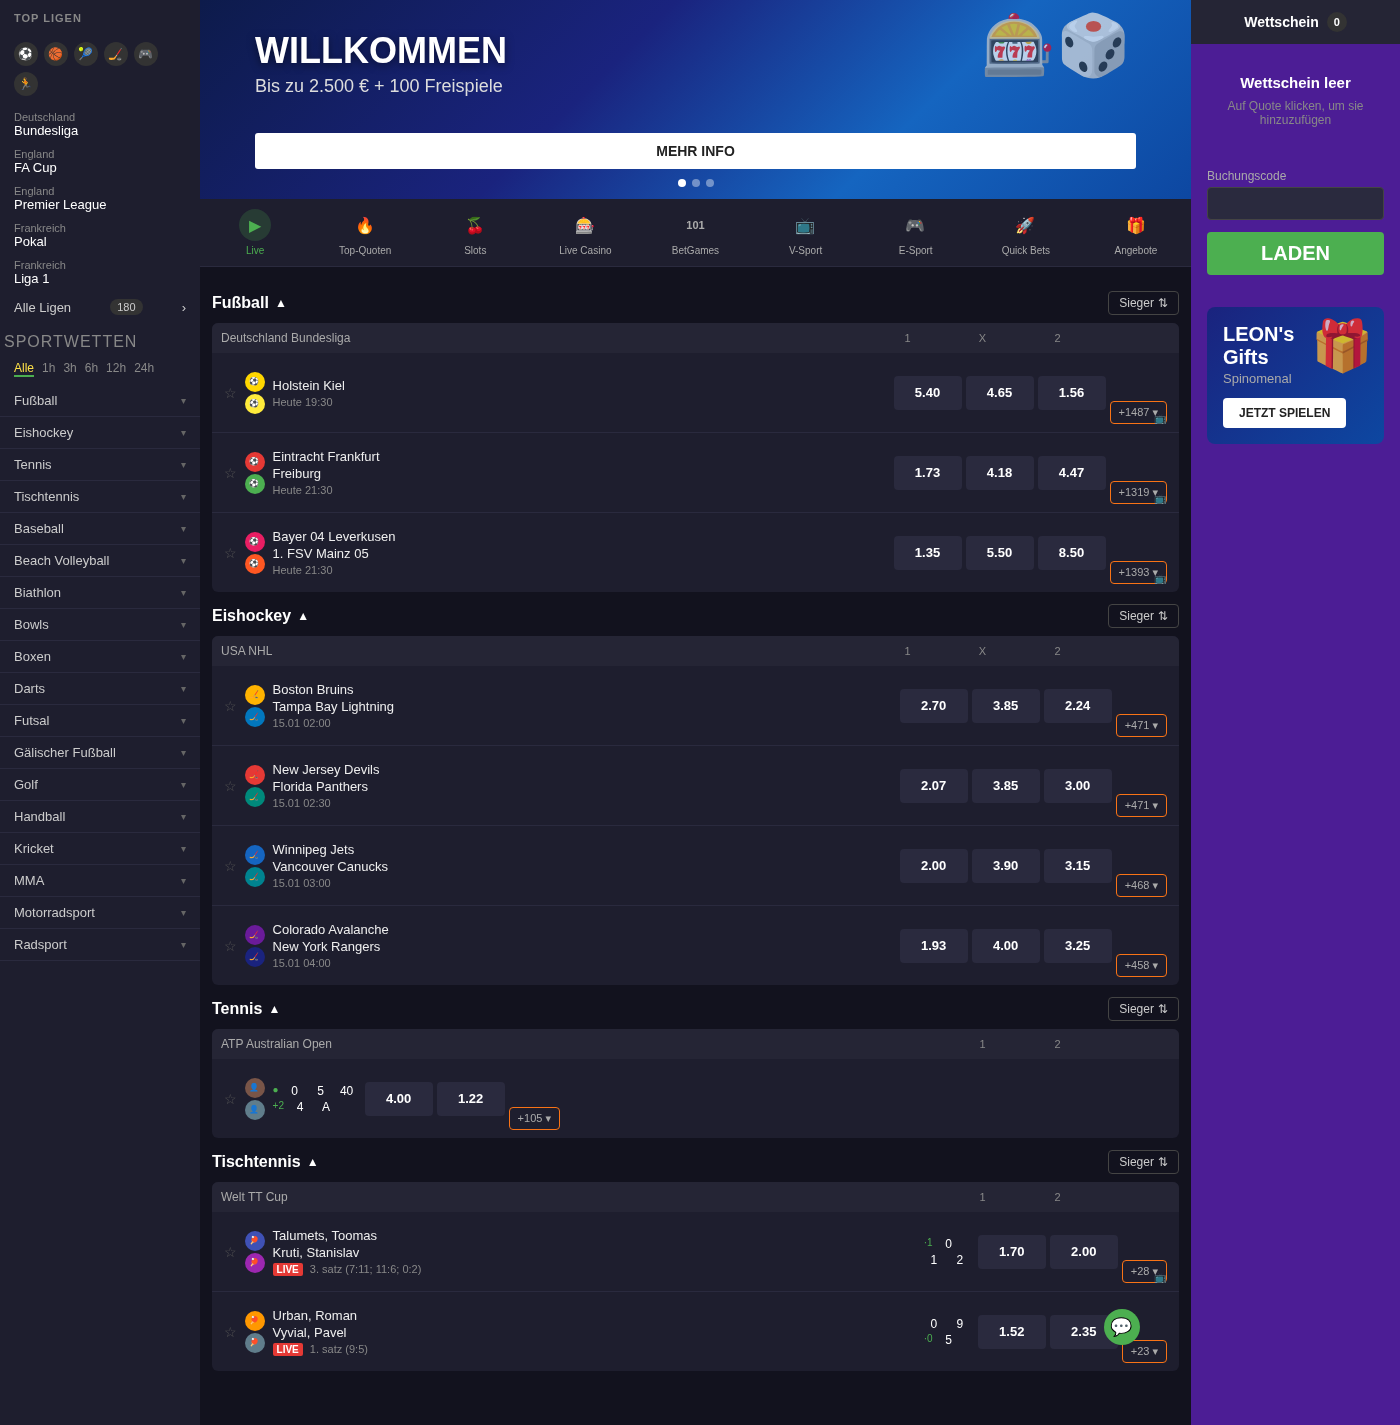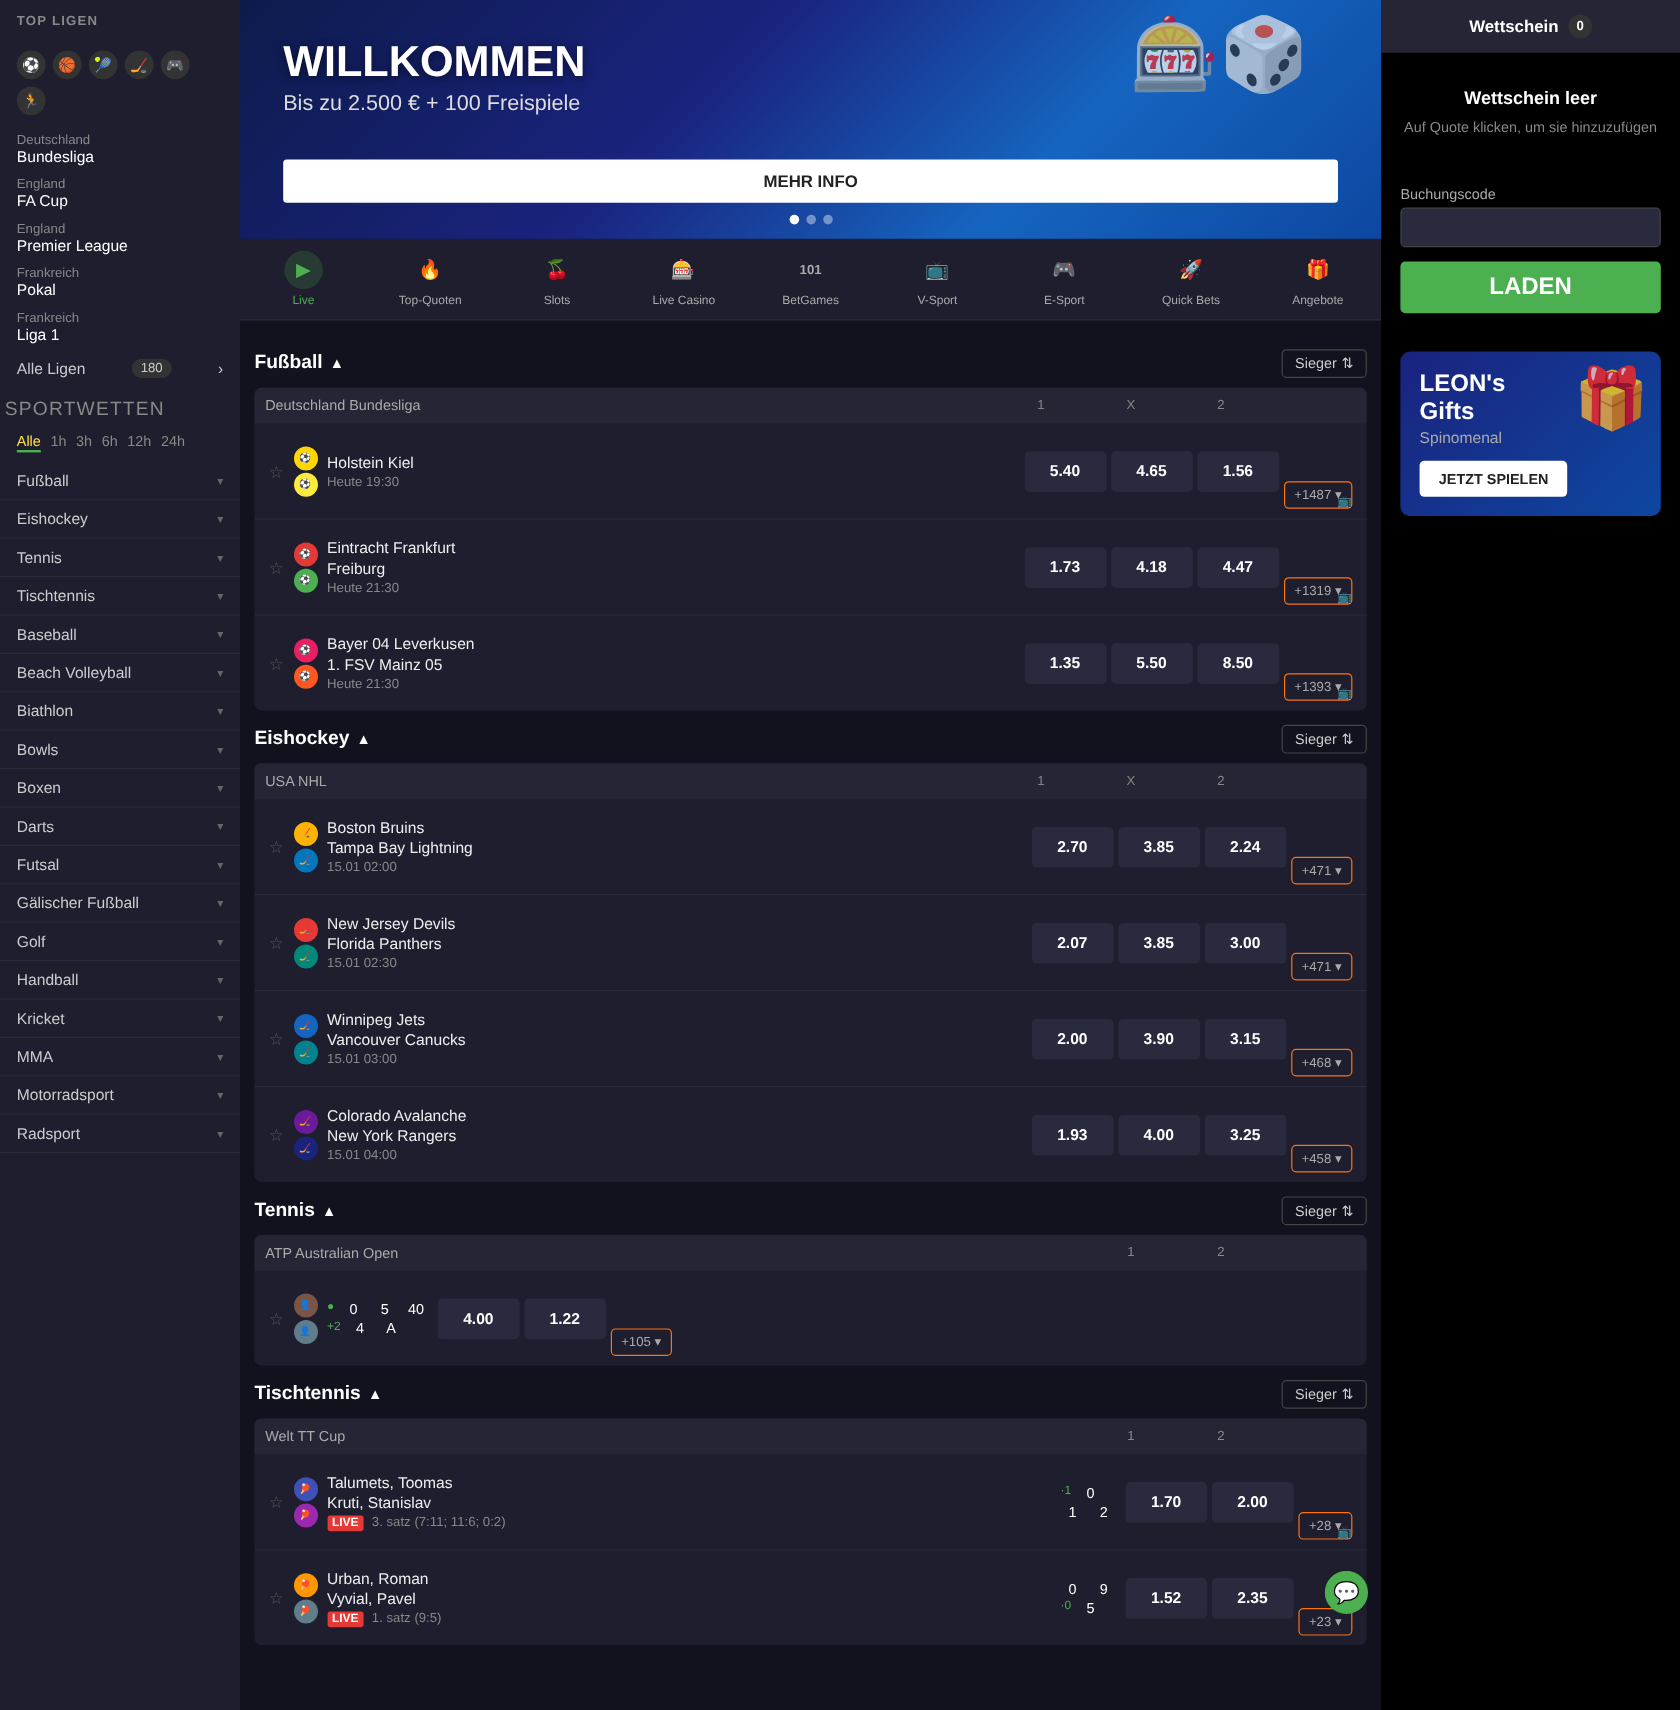--- a/index.html
+++ b/index.html
@@ -19,21 +19,21 @@
     .sport-filter { display: flex; gap: 8px; padding: 4px 14px 8px; }
     .sport-filter span { font-size: 12px; color: #888; cursor: pointer; }
     .sport-filter span.active { color: #fde047; border-bottom: 2px solid #4caf50; }
     .sport-list-item { display: flex; align-items: center; justify-content: space-between; padding: 8px 14px; cursor: pointer; color: #ccc; font-size: 13px; border-bottom: 1px solid #2a2a3e; }
     .sport-list-item .chevron { color: #666; font-size: 10px; }
 
     
     #main { flex: 1; background: #12121e; overflow-y: auto; }
 
     
-    .hero { background: linear-gradient(135deg, #0d1b4b 0%, #1a237e 40%, #1565c0 70%, #0d47a1 100%); padding: 30px 36px; position: relative; overflow: hidden; min-height: 185px; display: flex; flex-direction: column; justify-content: flex-start; }
+    .hero { background: linear-gradient(135deg, #0d1b4b 0%, #1a237e 40%, #1565c0 70%, #0d47a1 100%); padding: 30px 55px; position: relative; overflow: hidden; min-height: 185px; display: flex; flex-direction: column; justify-content: flex-start; }
     .hero-title { font-size: 36px; font-weight: 900; color: #fff; text-shadow: 0 2px 8px rgba(0,0,0,0.5); }
     .hero-sub { font-size: 18px; color: #ddd; margin-top: 4px; }
     .hero-btn { margin-top: 36px; background: #fff; color: #222; padding: 10px 22px; border: none; font-size: 14px; font-weight: 700; cursor: pointer; border-radius: 3px; display: inline-block; }
     .hero-dots { position: absolute; bottom: 12px; left: 50%; transform: translateX(-50%); display: flex; gap: 6px; }
     .hero-dot { width: 8px; height: 8px; border-radius: 50%; background: rgba(255,255,255,0.4); }
     .hero-dot.active { background: #fff; }
     .hero-decorations { position: absolute; right: 60px; top: 10px; font-size: 60px; opacity: 0.7; }
 
     
     .nav-icons { display: flex; background: #1e1e2e; border-bottom: 1px solid #2a2a3e; }
@@ -74,21 +74,21 @@
     .tv-icon { font-size: 10px; color: #666; position: absolute; right: 12px; bottom: 8px; }
 
     
     .score-col { display: flex; flex-direction: column; gap: 2px; margin-right: 8px; font-size: 12px; }
     .score-row { display: flex; gap: 6px; }
     .score-val { width: 20px; text-align: center; }
     .score-indicator { font-size: 10px; }
     .score-indicator.green { color: #4caf50; }
 
     
-    #right-panel { width: 249px; background: #000000; flex-shrink: 0; }
+    #right-panel { width: 209px; background: #4c1d95; flex-shrink: 0; }
     .wettschein-header { background: #252535; padding: 12px 16px; text-align: center; font-size: 14px; font-weight: 600; display: flex; align-items: center; justify-content: center; gap: 8px; }
     .wettschein-badge { background: #333; border-radius: 50%; width: 20px; height: 20px; display: flex; align-items: center; justify-content: center; font-size: 11px; }
     .wettschein-empty { padding: 30px 16px; text-align: center; }
     .wettschein-empty .title { font-size: 15px; font-weight: 600; margin-bottom: 8px; }
     .wettschein-empty .sub { font-size: 12px; color: #888; }
     .buchungscode-label { padding: 12px 16px 4px; font-size: 12px; color: #aaa; }
     .buchungscode-input { margin: 0 16px 12px; background: #2a2a3e; border: 1px solid #444; color: #fff; padding: 8px; border-radius: 4px; width: calc(100% - 32px); font-size: 13px; }
     .laden-btn { margin: 0 16px 16px; background: #4caf50; color: #fff; border: none; padding: 10px; border-radius: 4px; width: calc(100% - 32px); font-size: 20px; font-weight: 700; cursor: pointer; }
     .promo-banner { margin: 16px; border-radius: 8px; overflow: hidden; background: linear-gradient(135deg, #1a237e, #0d47a1); padding: 16px; position: relative; min-height: 130px; }
     .promo-title { font-size: 20px; font-weight: 900; color: #fff; }

